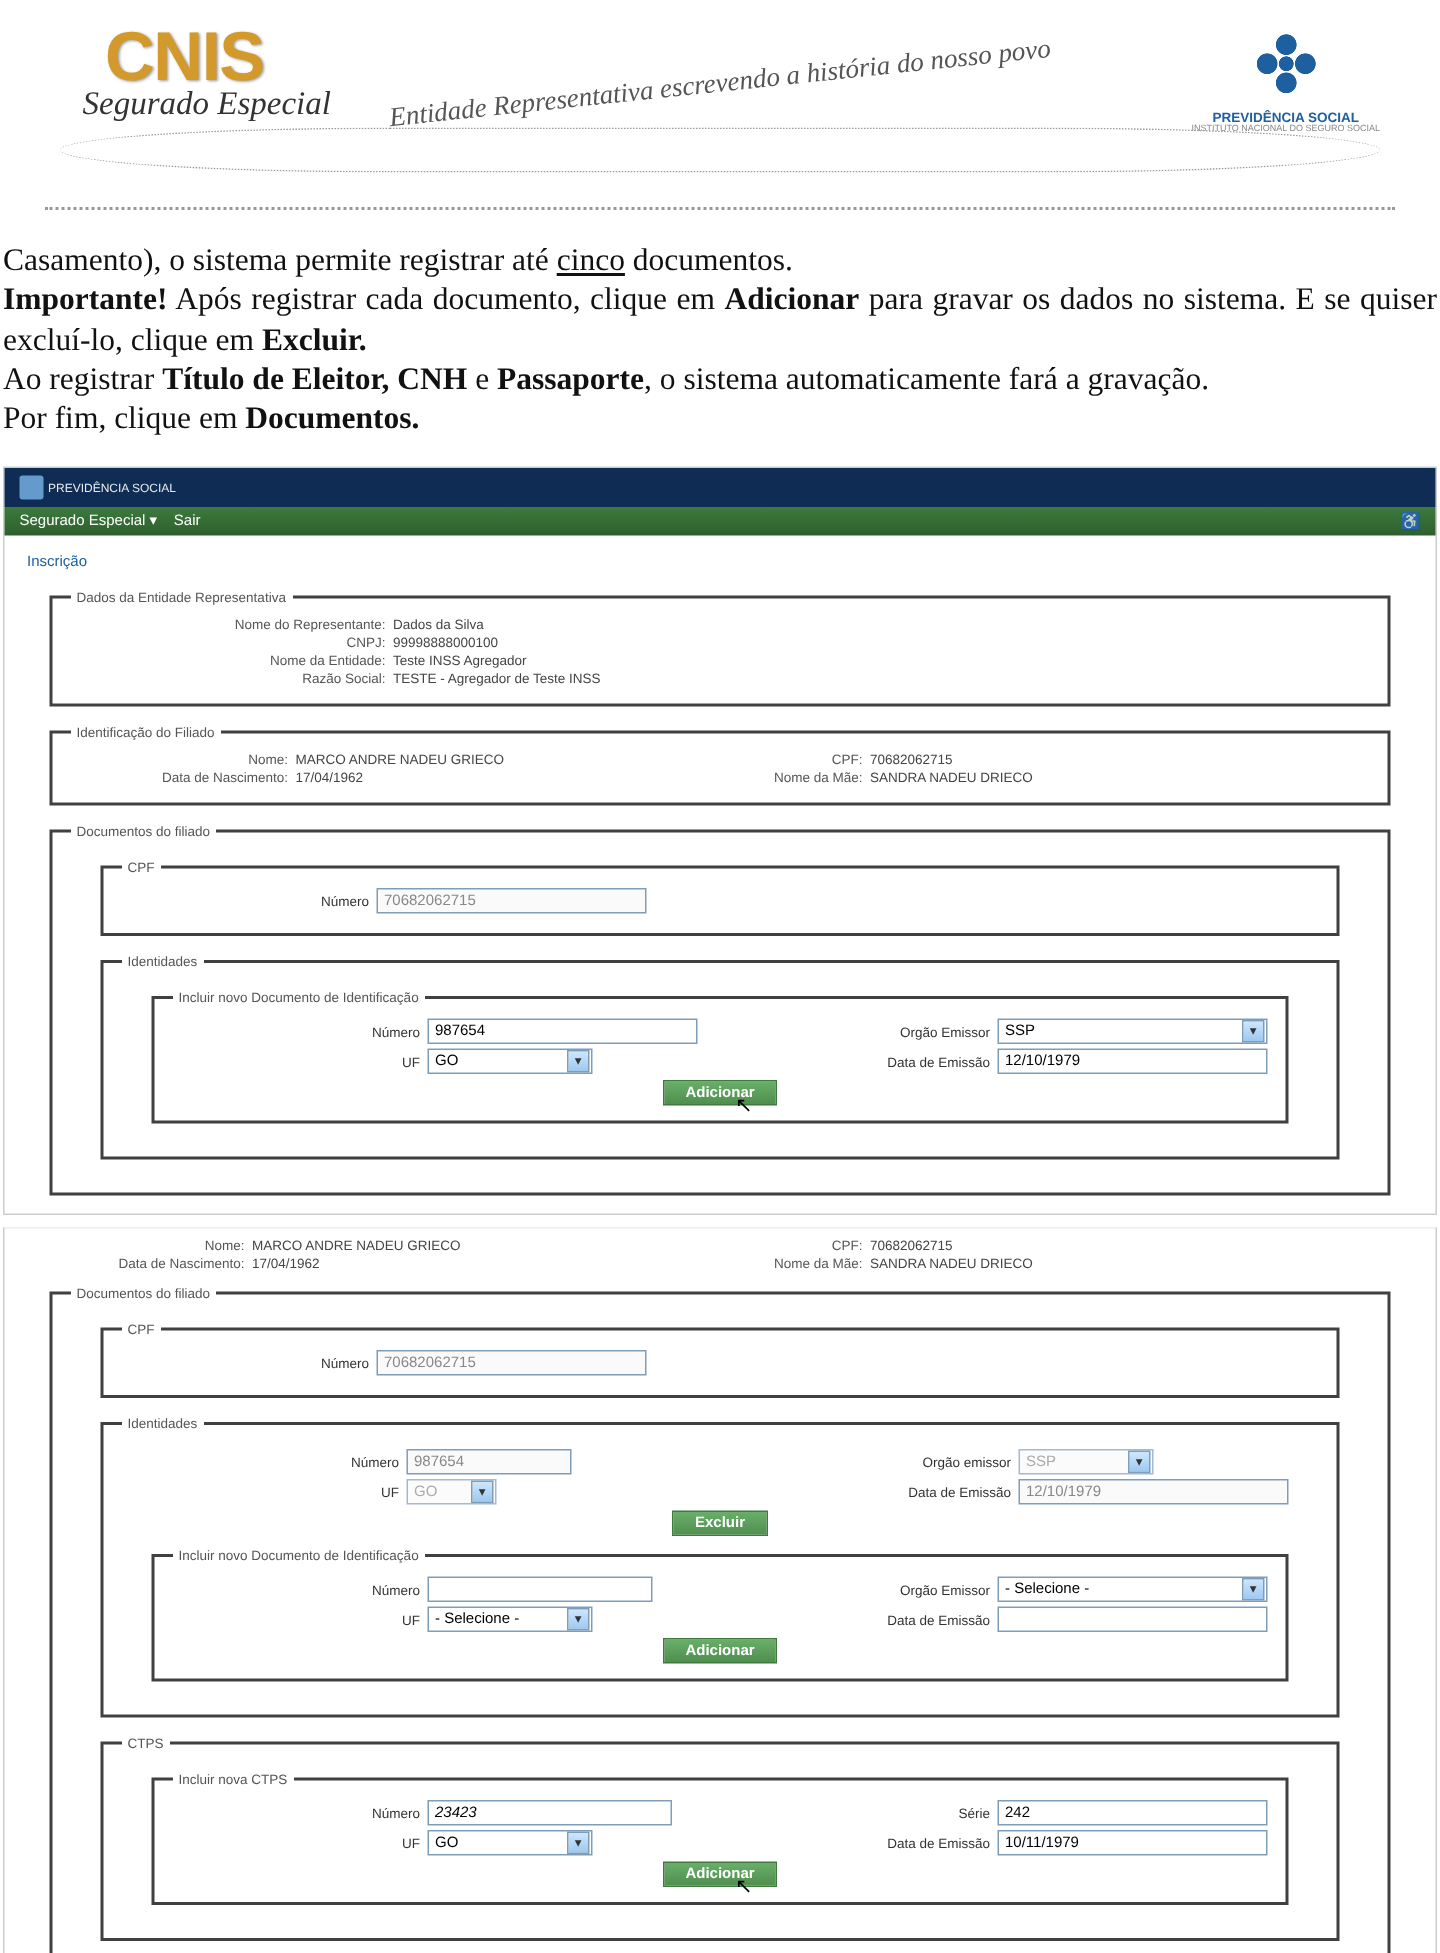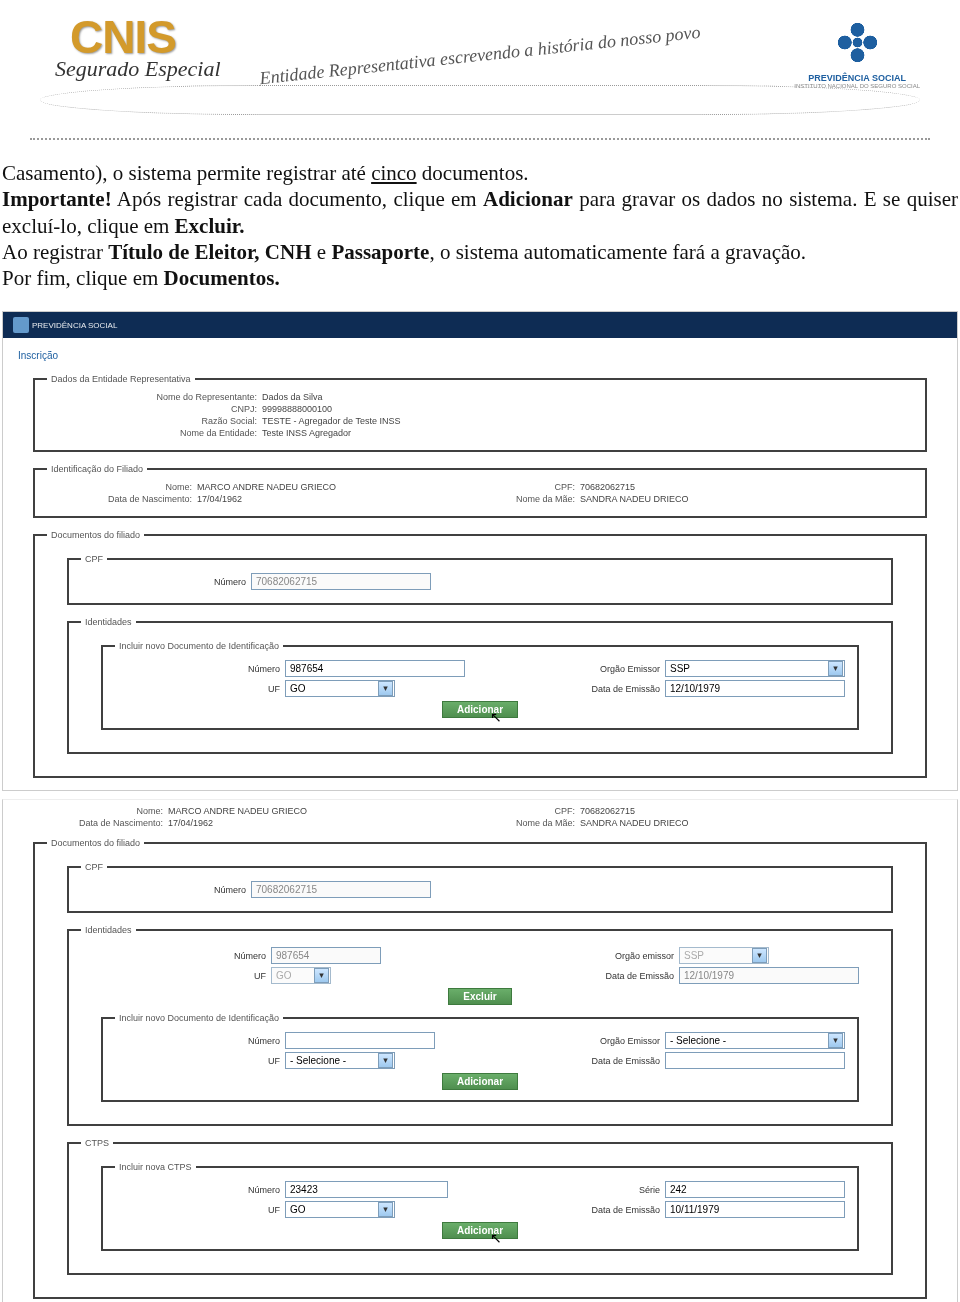--- a/index.html
+++ b/index.html
@@ -303,39 +303,47 @@
   <span>Por fim, clique em </span><b>Documentos.</b>
 </div>
 
 <div class="app">
   <div class="app-header">
     <span class="app-header-logo">
         <span class="app-header-logo-icon"></span>
         <span>PREVIDÊNCIA SOCIAL</span>
       </span>
   </div>
+  <div class="app-menu">
+    <span>
+      <span>Segurado Especial ▾</span>
+      &nbsp;&nbsp;
+      <span>Sair</span>
+    </span>
+    <span class="app-menu-icon">♿</span>
+  </div>
   <div class="app-inscricao">Inscrição</div>
 
   <fieldset>
     <legend>Dados da Entidade Representativa</legend>
     <div class="kv">
         <span class="label">Nome do Representante:</span>
         <span class="value">Dados da Silva</span>
       </div>
     <div class="kv">
         <span class="label">CNPJ:</span>
         <span class="value">99998888000100</span>
       </div>
     <div class="kv">
+        <span class="label">Nome da Entidade:</span>
+        <span class="value">Teste INSS Agregador</span>
+      </div>
+    <div class="kv">
         <span class="label">Razão Social:</span>
         <span class="value">TESTE - Agregador de Teste INSS</span>
-      </div>
-    <div class="kv">
-        <span class="label">Nome da Entidade:</span>
-        <span class="value">Teste INSS Agregador</span>
       </div>
   </fieldset>
 
   <fieldset>
     <legend>Identificação do Filiado</legend>
     <div class="two-col">
       <div class="col">
         <div class="kv">
             <span class="label">Nome:</span>
             <span class="value">MARCO ANDRE NADEU GRIECO</span>
@@ -478,21 +486,21 @@
         </div>
       </fieldset>
     </fieldset>
 
     <fieldset>
       <legend>CTPS</legend>
       <fieldset>
         <legend>Incluir nova CTPS</legend>
         <div class="form-row">
           <span class="flabel">Número</span>
-          <input type="text" class="w-lg" style="width: 163px;" value="23423">
+          <input type="text" class="w-lg" style="width: 163px; font-style: italic;" value="23423">
           <span class="fgap"></span>
           <span class="flabel2">Série</span>
           <input type="text" class="w-lg" value="242" style="">
         </div>
         <div class="form-row">
           <span class="flabel">UF</span>
           <span class="select-wrap"><select class="w-md"><option>GO</option></select></span>
           <span class="fgap"></span>
           <span class="flabel2">Data de Emissão</span>
           <input type="text" class="w-lg" value="10/11/1979" style="">

